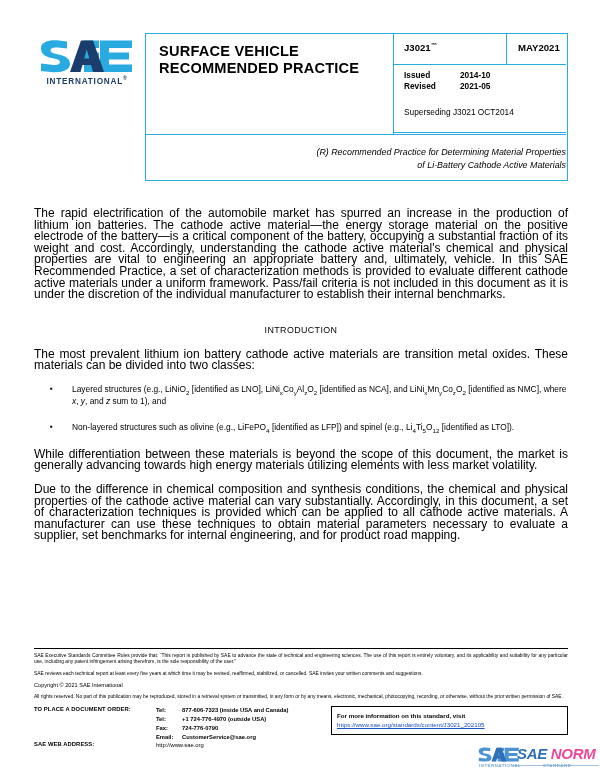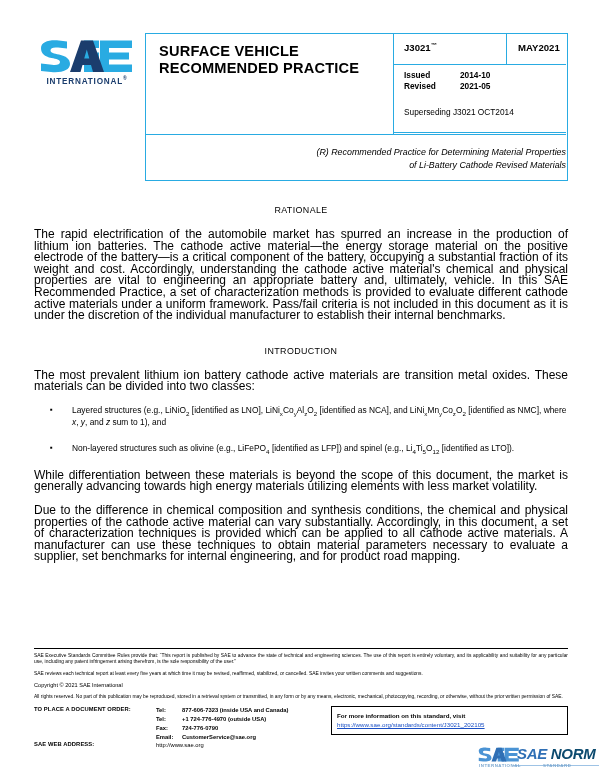--- a/index.html
+++ b/index.html
@@ -294,21 +294,21 @@
     position: absolute;
     left: 40px;
     top: 3px;
     font-size: 15px;
     font-weight: bold;
     letter-spacing: -0.3px;
     font-style: italic;
     color: #2f6fb5;
   }
   .wm-norm {
-    color: #0c4a6e;
+    color: #ec4899;
   }
   .wm-logo {
     position: absolute;
     left: 0px;
     top: 5px;
     width: 44px;
     height: 15px;
   }
   .wm-sub {
     position: absolute;
@@ -373,29 +373,28 @@
         <div class="rev-row"><span class="lab">Issued</span><span>2014-10</span></div>
         <div class="rev-row"><span class="lab">Revised</span><span>2021-05</span></div>
       </div>
 
       <div class="hdr-supersede-cell">
         <div class="t">Superseding J3021 OCT2014</div>
       </div>
 
       <div class="hdr-subtitle">
         <div class="s">(R) Recommended Practice for Determining Material Properties</div>
-        <div class="s">of Li-Battery Cathode Revised Materials</div>
+        <div class="s">of Li-Battery Cathode Active Materials</div>
       </div>
 
     </div>
   </div>
 
   <div class="body-area">
 
-    <div class="sec-head">RATIONALE</div>
     <p class="para">The rapid electrification of the automobile market has spurred an increase in the production of lithium ion batteries. The cathode active material—the energy storage material on the positive electrode of the battery—is a critical component of the battery, occupying a substantial fraction of its weight and cost. Accordingly, understanding the cathode active material's chemical and physical properties are vital to engineering an appropriate battery and, ultimately, vehicle. In this SAE Recommended Practice, a set of characterization methods is provided to evaluate different cathode active materials under a uniform framework. Pass/fail criteria is not included in this document as it is under the discretion of the individual manufacturer to establish their internal benchmarks.</p>
 
     <div class="sec-head-2">INTRODUCTION</div>
     <p class="para">The most prevalent lithium ion battery cathode active materials are transition metal oxides. These materials can be divided into two classes:</p>
 
     <ul class="bullets">
       <li>
         Layered structures (e.g., LiNiO<sub>2</sub> [identified as LNO], LiNi<sub>x</sub>Co<sub>y</sub>Al<sub>z</sub>O<sub>2</sub> [identified as NCA], and LiNi<sub>x</sub>Mn<sub>y</sub>Co<sub>z</sub>O<sub>2</sub> [identified as NMC], where <span class="it">x</span>, <span class="it">y</span>, and <span class="it">z</span> sum to 1), and
       </li>
       <li>

